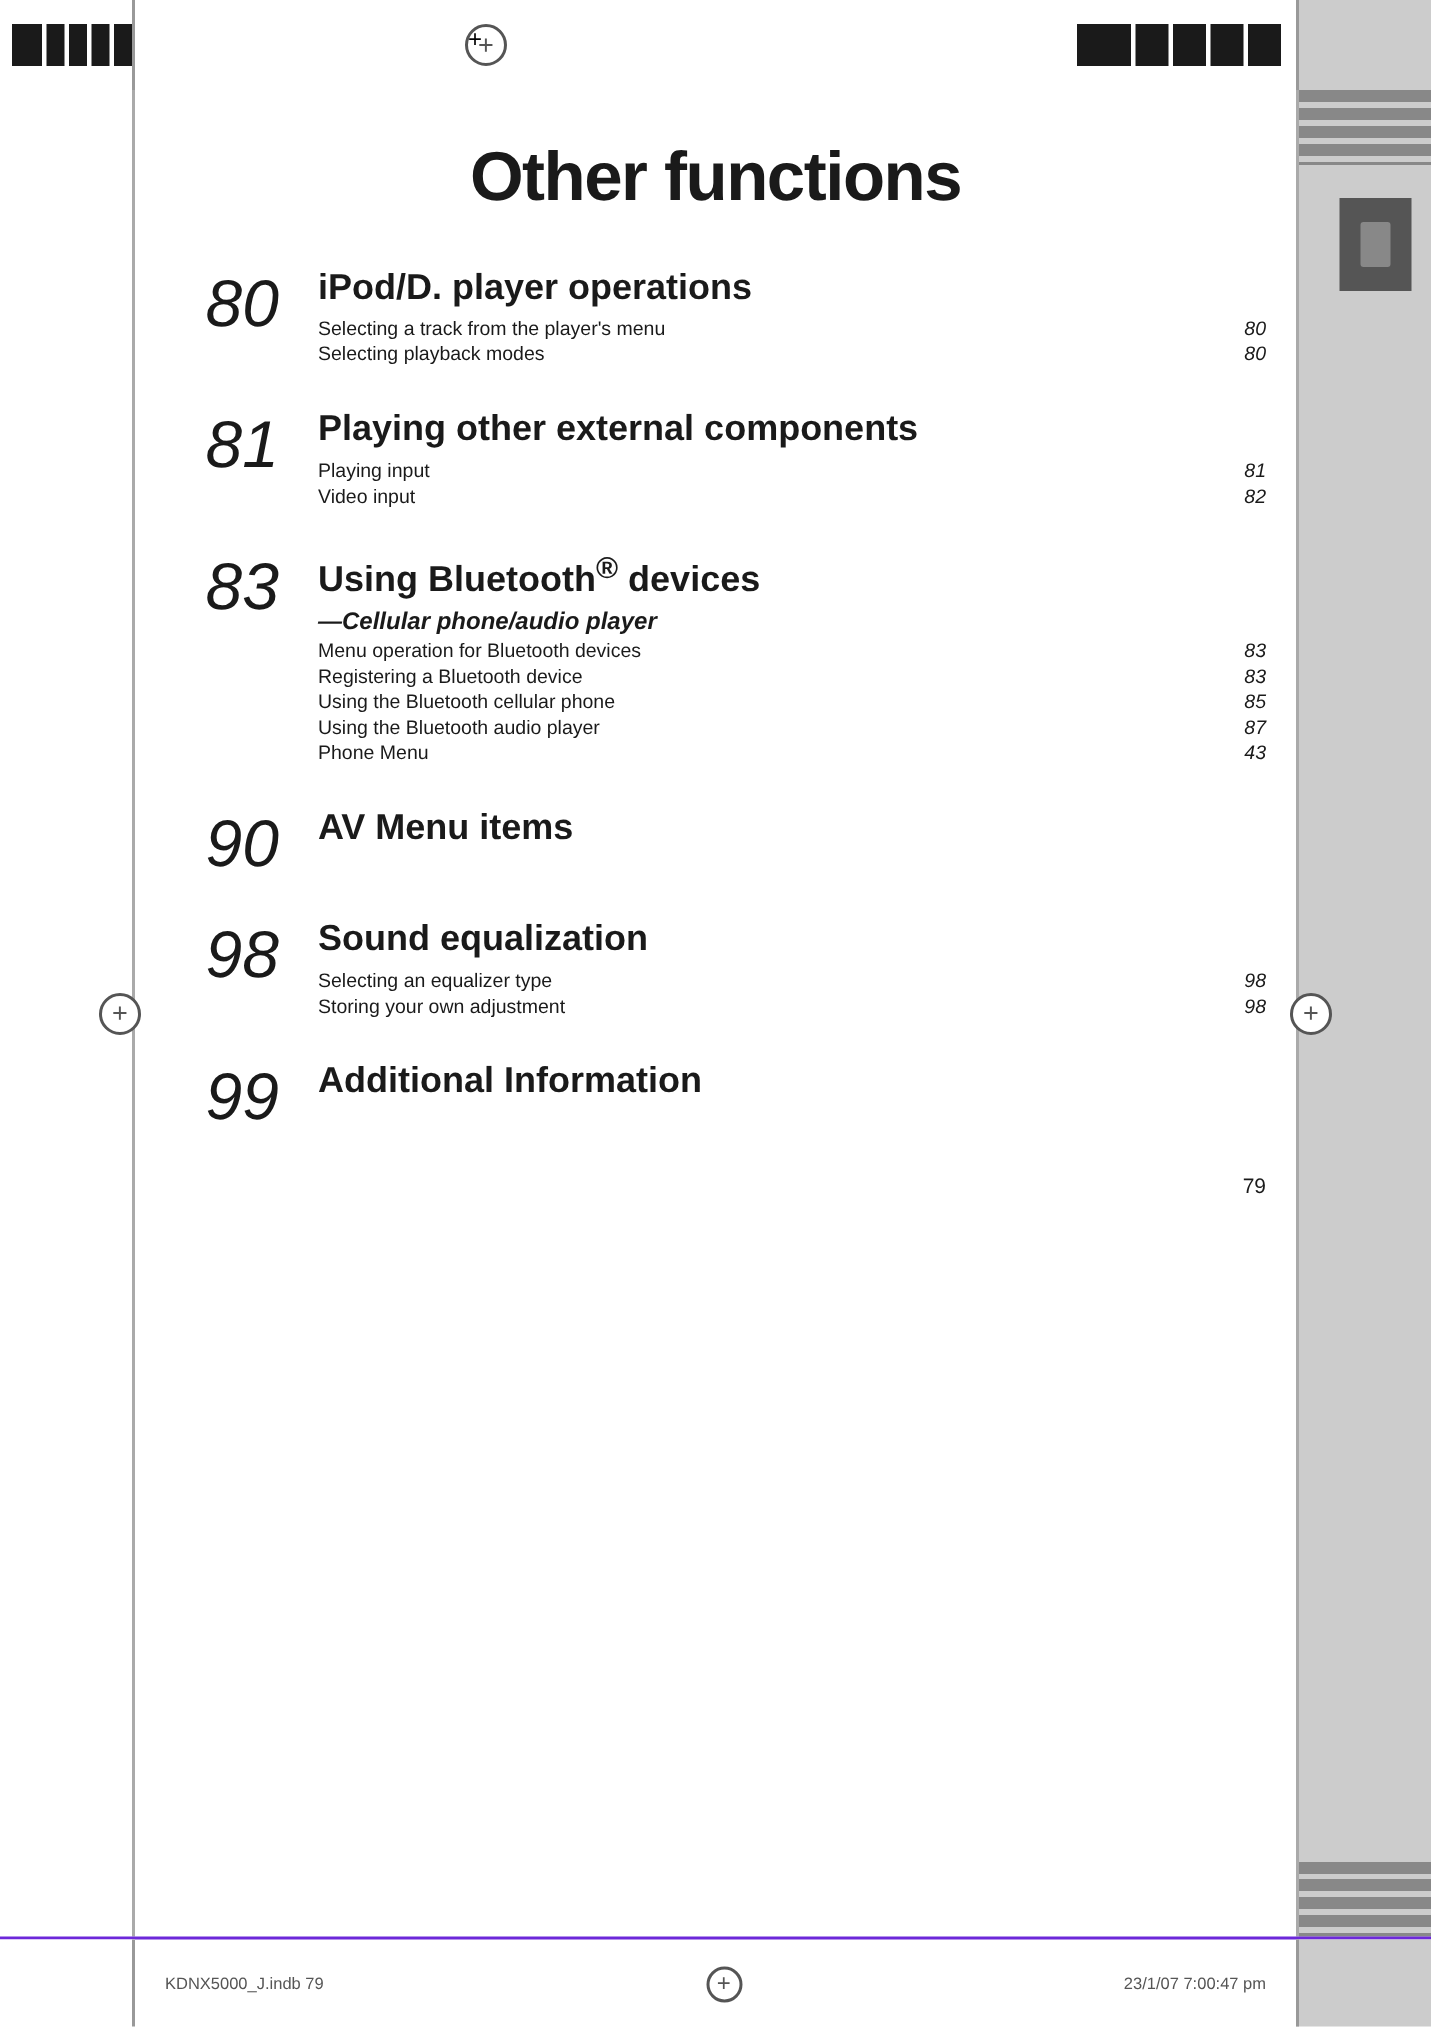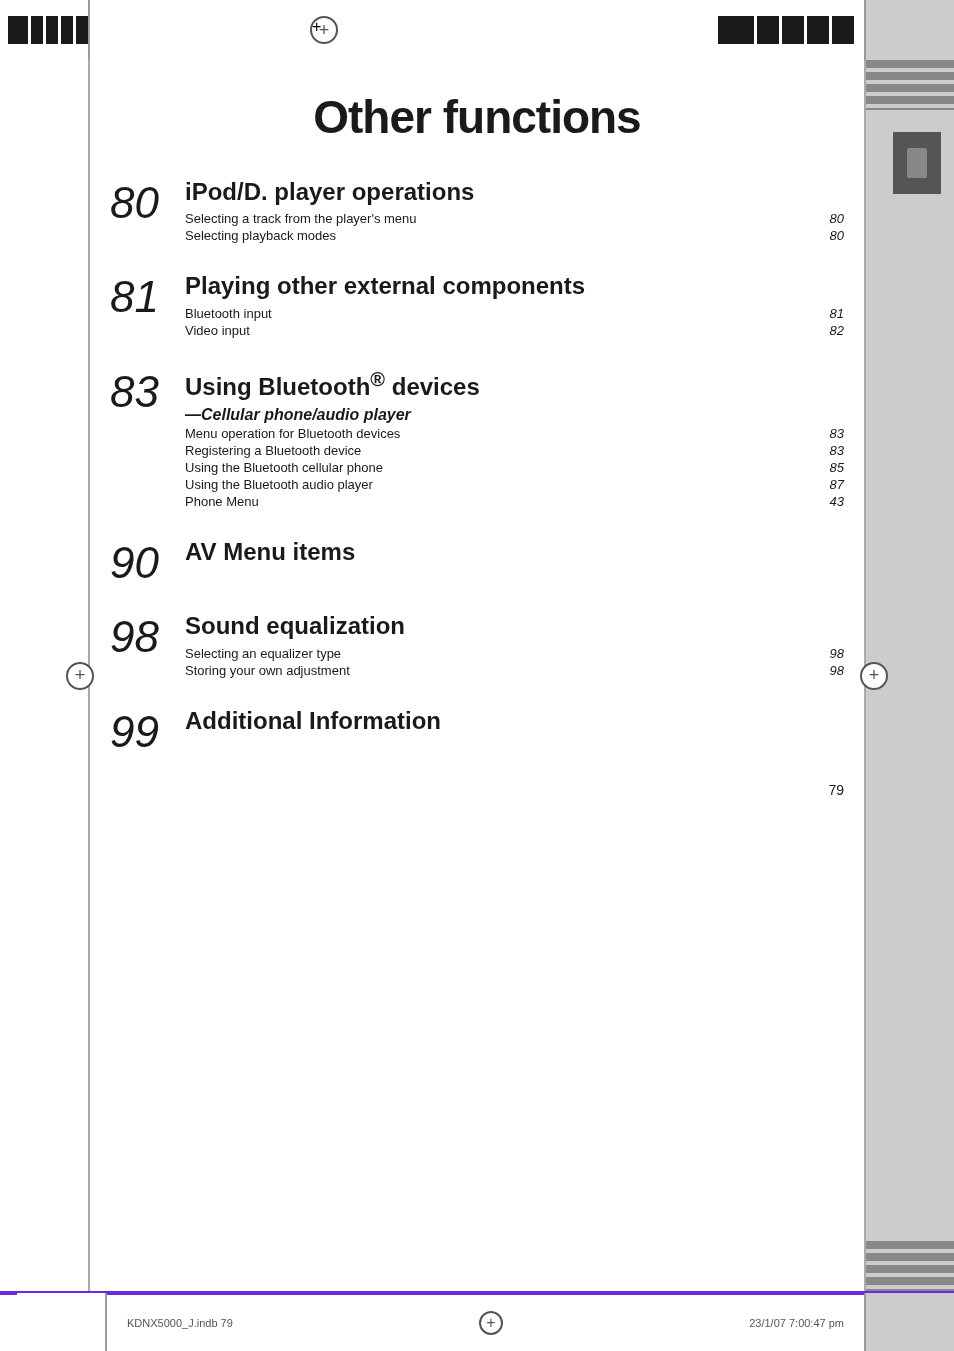--- a/index.html
+++ b/index.html
@@ -183,20 +183,21 @@
       margin-bottom: 35px;
       margin-top: 20px;
       letter-spacing: -1px;
     }
 
     
     .section {
       display: flex;
       align-items: flex-start;
       margin-bottom: 28px;
+      margin-left: 27px;
     }
 
     .section-number {
       font-size: 44px;
       font-style: italic;
       font-weight: 400;
       color: #1a1a1a;
       min-width: 75px;
       line-height: 1;
       padding-top: 2px;
@@ -239,23 +240,21 @@
     }
 
     
     .bottom-bar {
       position: absolute;
       bottom: 0;
       left: 0;
       right: 0;
       height: 60px;
       display: flex;
-      align-items: center;
-      border-top: 4px solid #6d28d9;
-      padding-left: 17px;
+      border-top: 2px solid #6d28d9;
     }
 
     .bottom-left {
       width: 90px;
       height: 60px;
       background: #ffffff;
       border-right: 2px solid #999;
     }
 
     .bottom-center {
@@ -436,21 +435,21 @@
       </div>
     </div>
   </div>
 
   <div class="section">
     <div class="section-number">81</div>
     <div class="section-content">
       <div class="section-title">Playing other external components</div>
       <div class="sub-items">
         <div class="sub-item">
-          <span class="sub-item-label">Bluetooth input</span>
+          <span class="sub-item-label">Playing input</span>
           <span class="sub-item-page">81</span>
         </div>
         <div class="sub-item">
           <span class="sub-item-label">Video input</span>
           <span class="sub-item-page">82</span>
         </div>
       </div>
     </div>
   </div>
 

